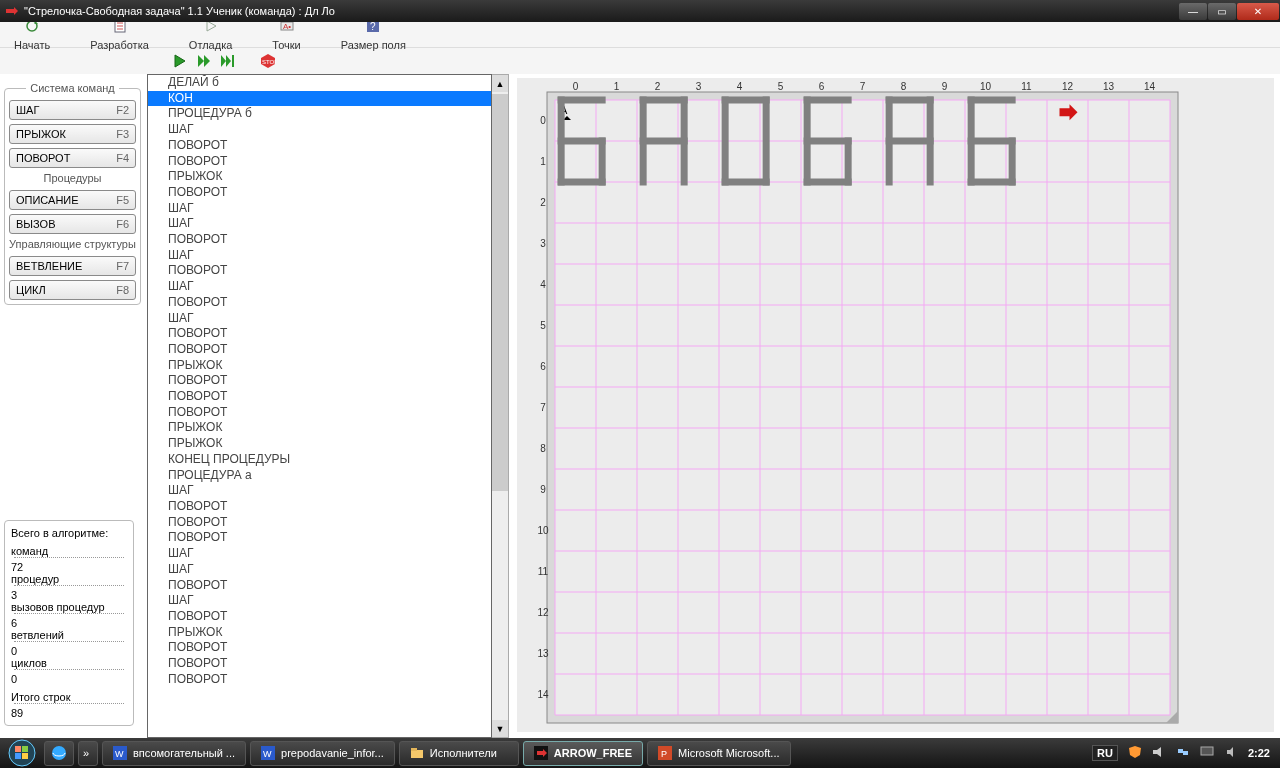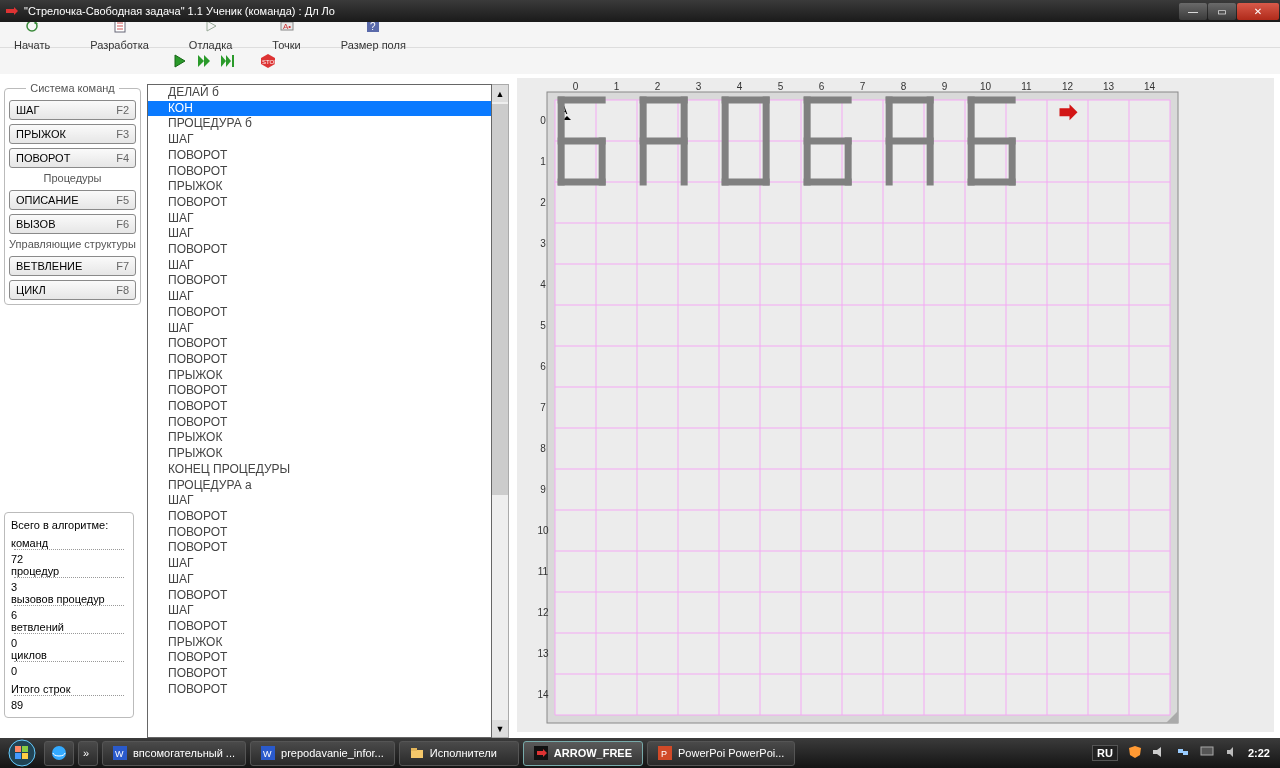--- a/index.html
+++ b/index.html
@@ -37,28 +37,28 @@
   fieldset.sys { border: 1px solid #bbb; border-radius: 4px; margin-bottom: 6px; padding: 6px 4px 0; text-align:center;}
   fieldset.sys legend { font-size: 11px; color: #555; padding: 0 4px; }
   .cmd-group-label { font-size: 11px; color:#555; text-align:center; margin: 4px 0 6px;}
   .cmd-btn {
     display:flex; justify-content: space-between; align-items:center;
     border: 1px solid #8a8a8a; background: linear-gradient(#fafafa,#e6e6e6);
     font-size: 11px; padding: 3px 6px; margin-bottom: 4px; border-radius: 3px;
   }
   .cmd-btn .key { color:#666; }
   .stats-box {
-    position: absolute; left: 4px; bottom: 20px; width: 130px;
+    position: absolute; left: 4px; bottom: 12px; width: 130px;
     border: 1px solid #bbb; border-radius: 4px; padding: 6px; font-size: 11px;
     background:#fff;
   }
   .stats-box .row { display:flex; white-space:nowrap;flex-direction:column; }
   .stats-box .dots { flex:1; border-bottom: 1px dotted #999; margin: 0 3px 3px; }
   .code-panel {
-    width: 362px; margin-top: 10px; margin-left: 2px;
+    width: 362px; margin-top: 0; margin-left: 2px;
     display:flex; align-items: stretch; position:relative;
   }
   .code-list {
     flex:1; border: 1px solid #666; background:#fff; font-size: 12px;
     overflow: hidden; position:relative;
   }
   .code-list .line { padding: 0 6px 0 20px; line-height: 15.7px; color:#444; white-space: nowrap;}
   .code-list .line.l1 { }
   .code-list .line.highlight { background:#0a7aff; color:#fff; }
   .code-scroll {
@@ -464,21 +464,21 @@
             <rect width="14" height="14" fill="#111"></rect>
             <polygon points="3,5 9,5 9,3 13,7 9,11 9,9 3,9" fill="#d33"></polygon>
           </svg></span>
         <span>ARROW_FREE</span>
       </div>
       <div class="task-btn">
         <span class="ti"><svg width="14" height="14">
             <rect width="14" height="14" fill="#d14a28"></rect>
             <text x="3" y="11" font-size="9" fill="#fff">P</text>
           </svg></span>
-        <span>PowerPoi PowerPoi...</span>
+        <span>Microsoft Microsoft...</span>
       </div>
     </div>
   <div class="tray">
     <span class="lang">RU</span>
     <span><svg width="14" height="14">
           <path d="M7,1 L13,3 L12,10 L7,13 L2,10 L1,3 Z" fill="#f93"></path>
         </svg></span>
     <span><svg width="14" height="14">
           <rect x="1" y="5" width="4" height="4" fill="#ccc"></rect>
           <polygon points="5,5 9,2 9,12 5,9" fill="#ccc"></polygon>

